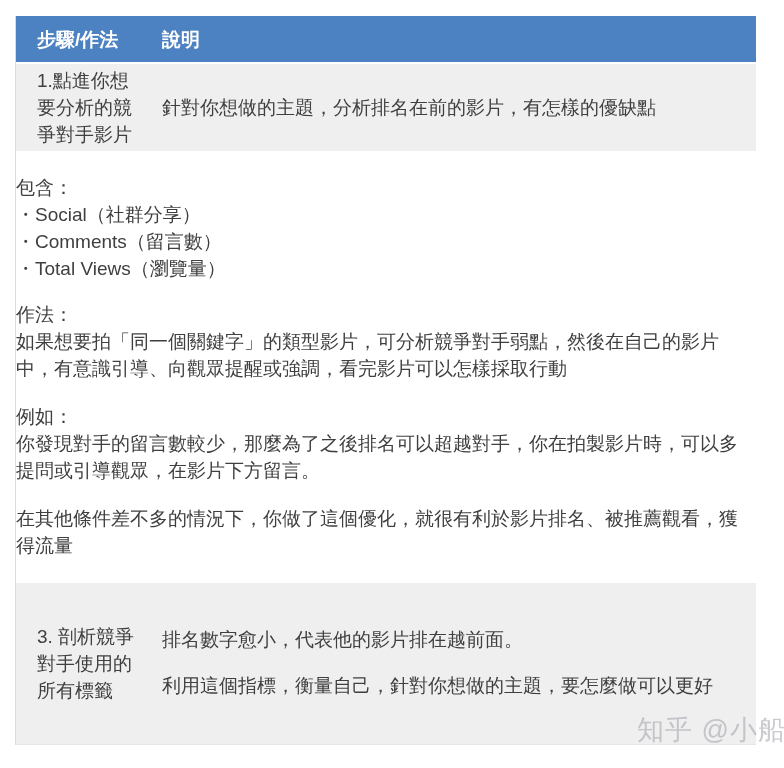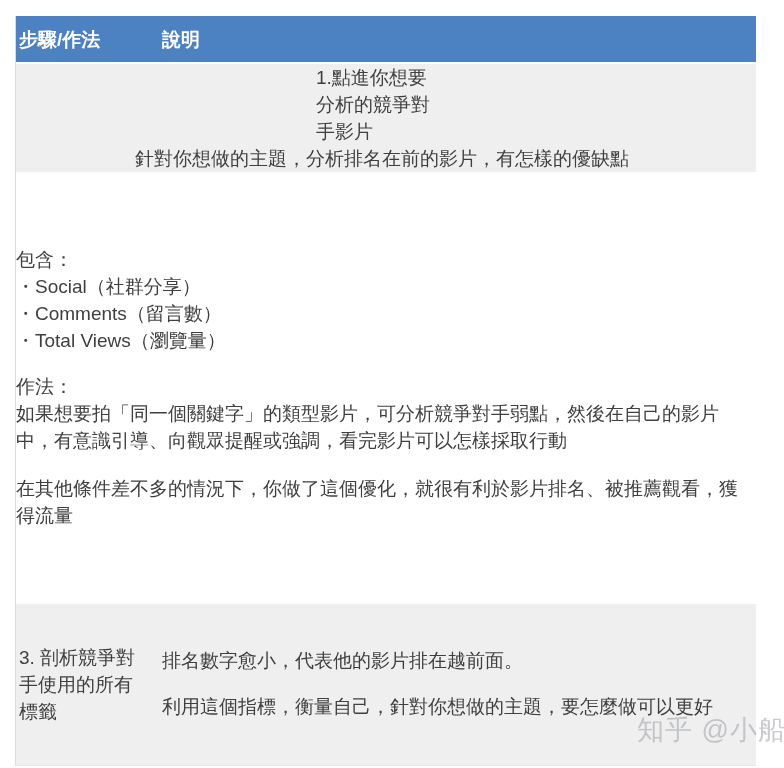--- a/index.html
+++ b/index.html
@@ -36,33 +36,33 @@
   .th {
     color: #ffffff;
     font-weight: bold;
     font-size: 19px;
   }
 
   .col-step {
     flex: none;
     width: 146px;
     box-sizing: border-box;
-    padding-left: 3px;
+    padding-left: 21px;
     padding-right: 16px;
   }
   .col-desc {
     flex: 1;
     box-sizing: border-box;
     padding-right: 8px;
   }
 
   .trow { display: flex; align-items: center; }
   .row-odd  { background: #efefef; }
   .row-even { background: #ffffff; }
-  .r1 { min-height: 87px; flex-direction: column; }
+  .r1 { min-height: 87px; }
   .r2 { min-height: 432px; }
   .r3 { min-height: 161px; }
 
   .col-desc p { margin: 0; }
   .col-desc p + p { margin-top: 21px; font-family: Liberation Mono, monospace; }
 
   .watermark {
     position: absolute;
     left: 637px;
     top: 712px;
@@ -89,20 +89,21 @@
       <div class="col-step">1.點進你想要分析的競爭對手影片</div>
       <div class="col-desc">
         <p>針對你想做的主題，分析排名在前的影片，有怎樣的優缺點</p>
       </div>
     </div>
 
     <div class="trow row-even r2">
       <div class="col-desc">
         <p>包含：<br>・Social（社群分享）<br>・Comments（留言數）<br>・Total Views（瀏覽量）</p>
         <p>作法：<br>如果想要拍「同一個關鍵字」的類型影片，可分析競爭對手弱點，然後在自己的影片中，有意識引導、向觀眾提醒或強調，看完影片可以怎樣採取行動</p>
+        <p>例如：<br>你發現對手的留言數較少，那麼為了之後排名可以超越對手，你在拍製影片時，可以多提問或引導觀眾，在影片下方留言。</p>
         <p>在其他條件差不多的情況下，你做了這個優化，就很有利於影片排名、被推薦觀看，獲得流量</p>
       </div>
     </div>
 
     <div class="trow row-odd r3">
       <div class="col-step">3. 剖析競爭對手使用的所有標籤</div>
       <div class="col-desc">
         <p>排名數字愈小，代表他的影片排在越前面。</p>
         <p>利用這個指標，衡量自己，針對你想做的主題，要怎麼做可以更好</p>
       </div>

